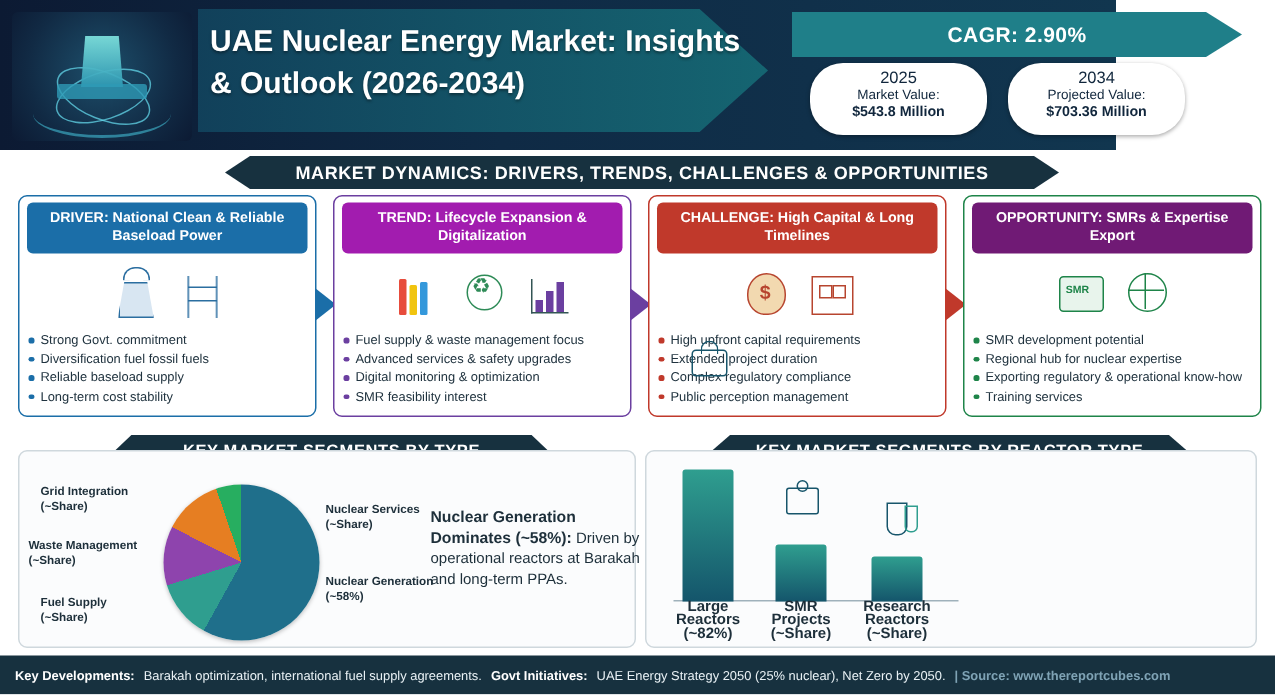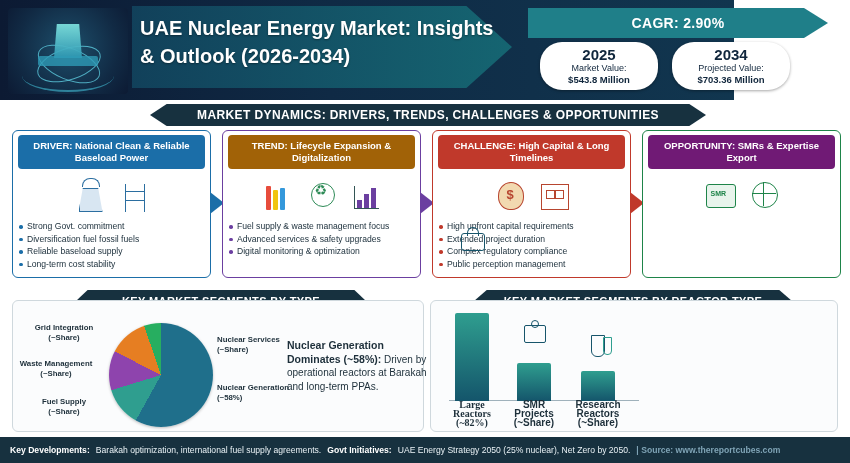--- a/index.html
+++ b/index.html
@@ -17,20 +17,21 @@
     overflow: hidden;
     background: #ffffff;
   }
 
   
   .header {
     position: absolute;
     left: 0; top: 0;
     width: 734px; height: 100px;
     background: linear-gradient(90deg, #0c1a33 0%, #0f2a45 45%, #11364f 100%);
+    padding-left: 10px;
   }
   .hero-art {
     position: absolute;
     left: 8px; top: 8px;
     width: 120px; height: 86px;
     background: radial-gradient(circle at 50% 45%, #1d4f6b 0%, #112a44 65%, #0c1a33 100%);
     border-radius: 4px;
     overflow: hidden;
   }
   .reactor-tower {
@@ -102,21 +103,21 @@
   .stat-box {
     position: absolute;
     top: 42px;
     width: 118px; height: 48px;
     background: #ffffff;
     border-radius: 22px;
     color: #10263c;
     text-align: center;
     box-shadow: 0 1px 3px rgba(0,0,0,.35);
   }
-  .stat-box .y { font-size: 15px; font-weight: bold; margin-top: 4px; }
+  .stat-box .y { font-size: 11px; font-weight: normal; margin-top: 4px; }
   .stat-box .l { font-size: 9px; line-height: 11px; }
   .stat-box .v { font-size: 9.5px; font-weight: bold; line-height: 11px; }
   #stat-2025 { left: 540px; }
   #stat-2034 { left: 672px; }
 
   
   .band {
     position: absolute;
     background: #17313f;
     color: #fff;
@@ -157,21 +158,21 @@
     color: #fff;
     font-size: 9.5px;
     font-weight: bold;
     text-align: center;
     line-height: 12px;
     padding: 5px 6px;
     border-radius: 4px;
     margin: 4px 5px 0 5px;
   }
   #card-driver .card-head { background: #1b6ea8; }
-  #card-trend .card-head { background: #a16207; }
+  #card-trend .card-head { background: #a21caf; }
   #card-challenge .card-head { background: #c0392b; }
   #card-opportunity .card-head { background: #701a75; }
 
   .icon-row {
     height: 44px;
     display: flex;
     align-items: center;
     justify-content: center;
     gap: 14px;
     margin-top: 4px;
@@ -299,21 +300,21 @@
       #e67e22 297deg 341deg,
       #27ae60 341deg 360deg);
     box-shadow: 0 1px 3px rgba(0,0,0,.25);
   }
   .pie-label {
     position: absolute;
     font-size: 7.8px;
     line-height: 9.5px;
     font-weight: bold;
     color: #1d2f3a;
-    text-align: center;
+    text-align: left;
     width: 74px;
   }
   .pie-label.r { text-align: left; }
   #pl-grid { left: 14px; top: 22px; }
   #pl-waste { left: 6px; top: 58px; }
   #pl-fuel { left: 14px; top: 96px; }
   #pl-services { left: 204px; top: 34px; }
   #pl-generation { left: 204px; top: 82px; }
 
   .panel-note {
@@ -455,20 +456,21 @@
             <i style="left:2px;height:8px;"></i>
             <i style="left:9px;height:14px;"></i>
             <i style="left:16px;height:20px;"></i>
           </div>
         </div>
       </div>
       <ul class="bullets">
         <li>Fuel supply &amp; waste management focus</li>
         <li>Advanced services &amp; safety upgrades</li>
         <li>Digital monitoring &amp; optimization</li>
+        <li>SMR feasibility interest</li>
       </ul>
     </div>
 
     <div class="chevron" id="chev-2"></div>
 
     <div class="card" id="card-challenge">
       <div class="card-head">CHALLENGE: High Capital &amp; Long Timelines</div>
       <div class="icon-row">
         <div class="ic">
           <div class="money"></div>
@@ -490,20 +492,26 @@
     <div class="card" id="card-opportunity">
       <div class="card-head">OPPORTUNITY: SMRs &amp; Expertise Export</div>
       <div class="icon-row">
         <div class="ic">
           <div class="smr-box"></div>
         </div>
         <div class="ic">
           <div class="globe"></div>
         </div>
       </div>
+      <ul class="bullets">
+        <li>SMR development potential</li>
+        <li>Regional hub for nuclear expertise</li>
+        <li>Exporting regulatory &amp; operational know-how</li>
+        <li>Training services</li>
+      </ul>
     </div>
   </div>
 
   <div class="band" id="seg-type-band">KEY MARKET SEGMENTS BY TYPE</div>
   <div class="band" id="seg-reactor-band">KEY MARKET SEGMENTS BY REACTOR TYPE</div>
 
   <div class="panel" id="panel-left">
     <div class="pie"></div>
 
     <div class="pie-label" id="pl-grid">Grid Integration (~Share)</div>
@@ -514,21 +522,21 @@
 
     <div class="panel-note" id="note-left">
       <b>Nuclear Generation Dominates (~58%):</b><span> Driven by operational reactors at Barakah and long-term PPAs.</span>
     </div>
   </div>
 
   <div class="panel" id="panel-right">
     <div class="bars">
       <div class="bar-axis"></div>
 
-      <div class="bar-col" style="left:6px;font-family:Liberation Serif, serif;">
+      <div class="bar-col" style="left:6px;">
         <div class="bar-ic" style="top:-86px;">
           <div style="position:absolute;left:4px;top:6px;width:22px;height:16px;border:1.4px solid #17556b;border-radius:3px;"></div>
           <div style="position:absolute;left:10px;top:0px;width:10px;height:8px;border:1.4px solid #17556b;border-bottom:none;border-radius:6px 6px 0 0;"></div>
         </div>
         <div class="bar" style="height:88px;"></div>
         <div class="cap">Large Reactors (~82%)</div>
       </div>
 
       <div class="bar-col" style="left:68px;">
         <div class="bar-ic" style="top:-44px;">

